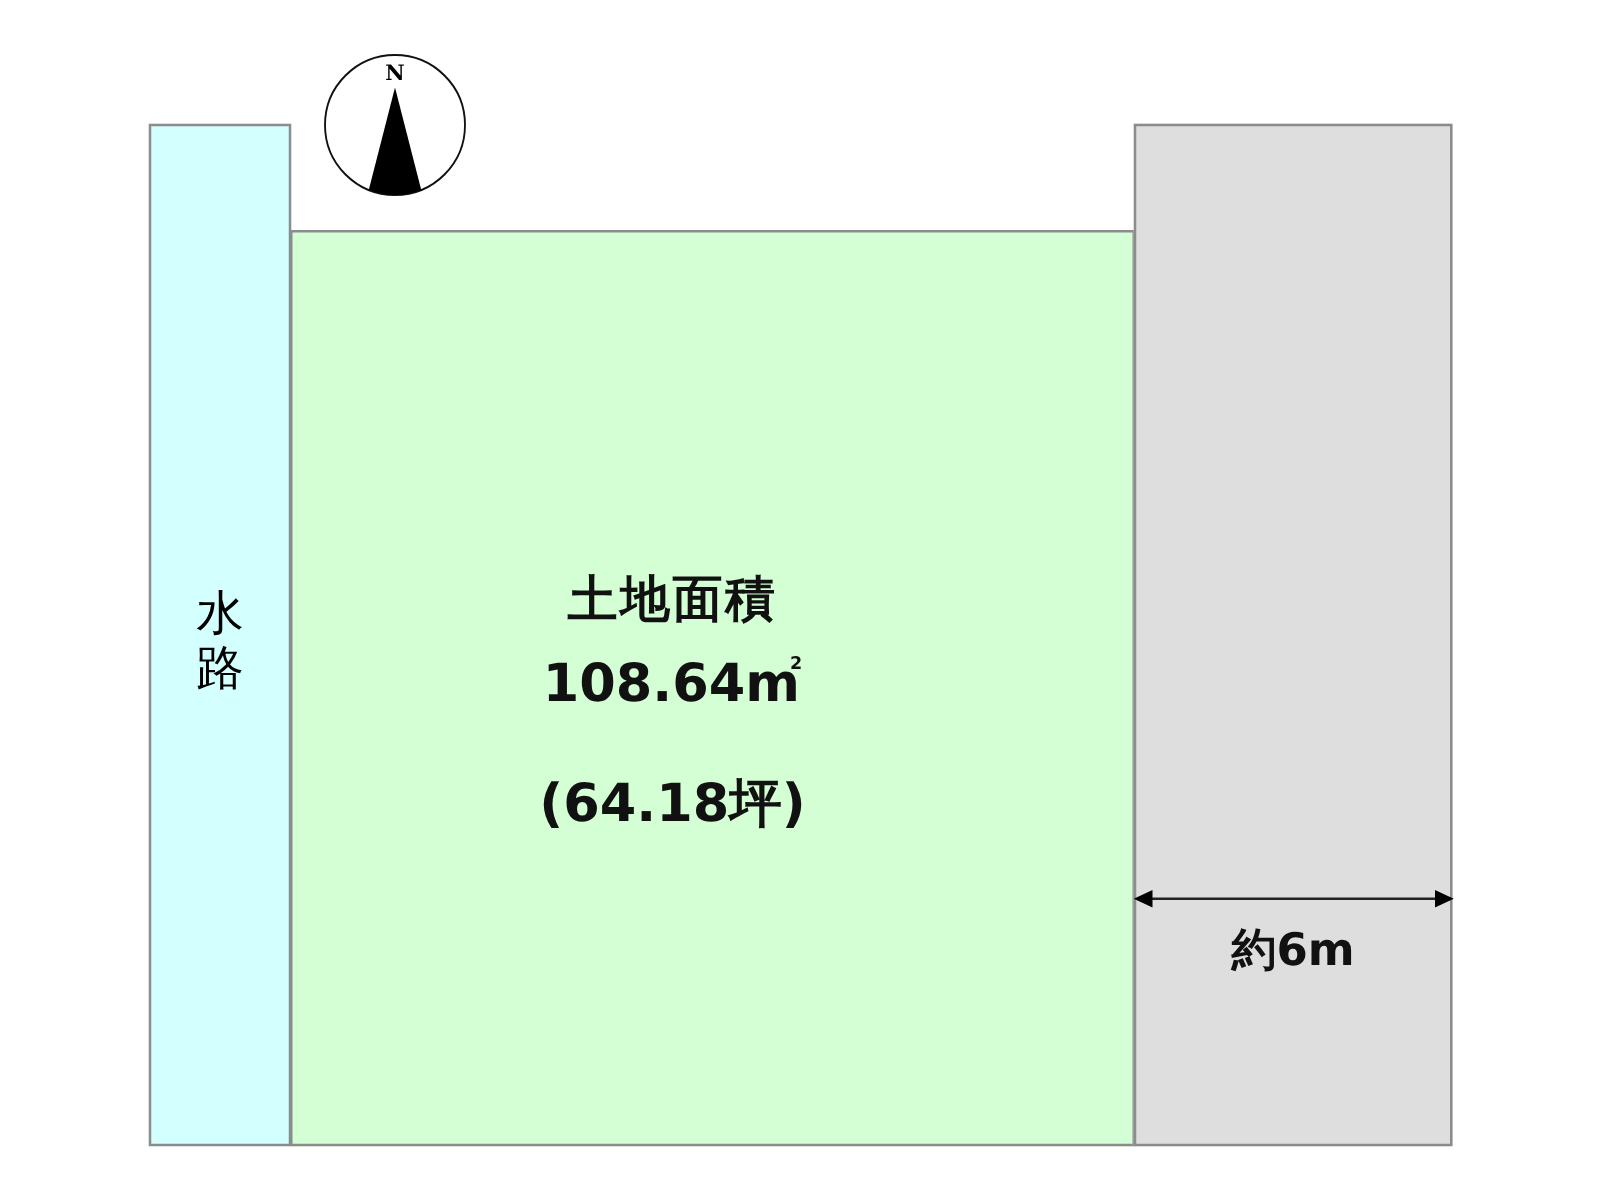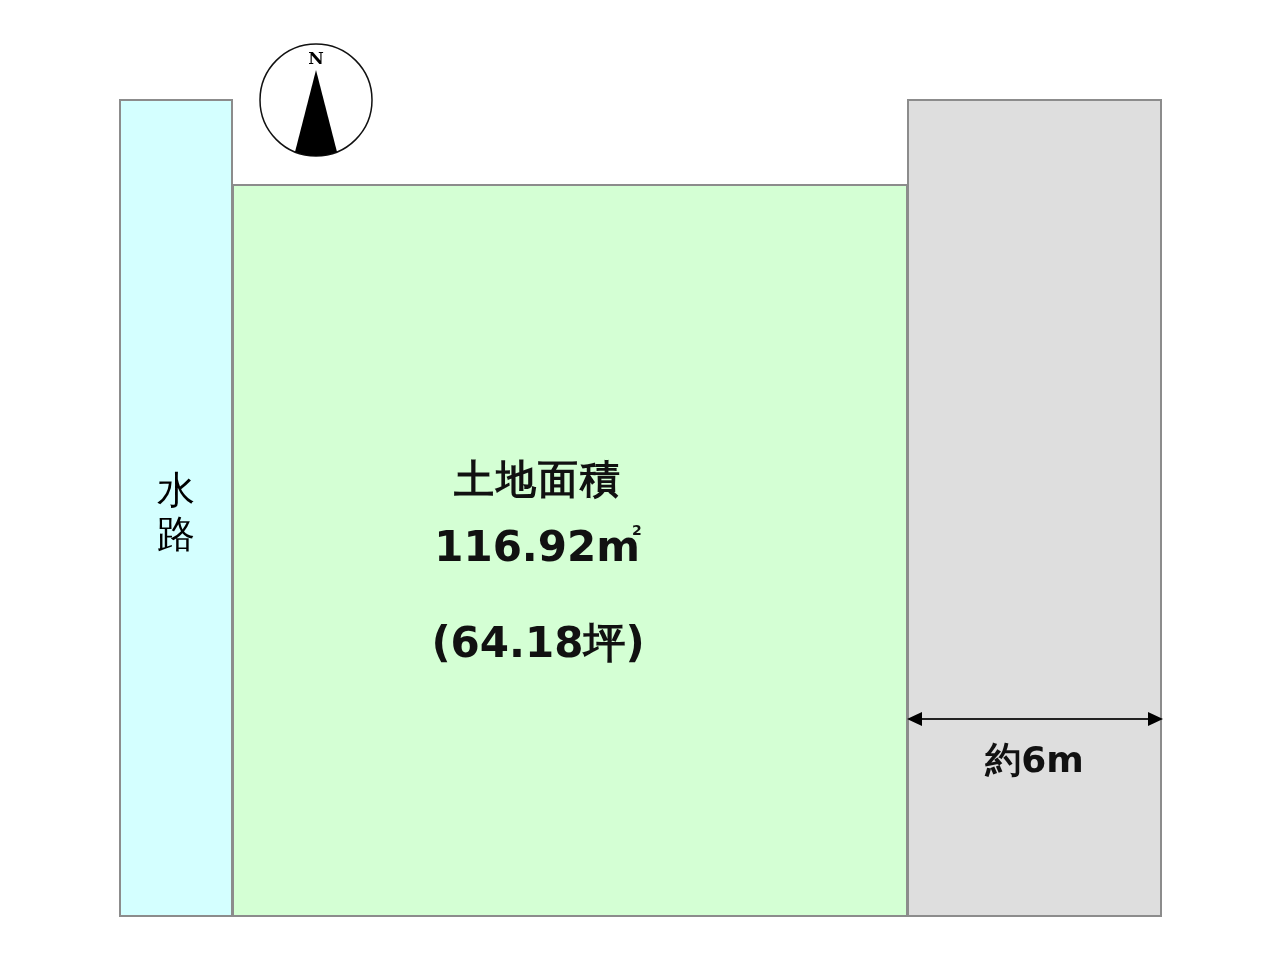--- a/index.html
+++ b/index.html
@@ -31,21 +31,21 @@
 <body>
 
 <div class="region" id="waterway"></div>
 <div class="waterway-label">
   <span>水</span>
   <span>路</span>
 </div>
 
 <div class="region" id="land"></div>
 <div class="land-text" id="land-title">土地面積</div>
-<div class="land-text" id="land-area"><span>116.92</span><span>m</span><span class="sup">2</span></div>
+<div class="land-text" id="land-area"><span>108.64</span><span>m</span><span class="sup">2</span></div>
 <div class="land-text" id="land-tsubo">(64.18坪)</div>
 
 <div class="region" id="road"></div>
 
 <svg id="dim-arrow" viewBox="0 0 260 22" width="260" height="22">
   <line x1="14" y1="11" x2="246" y2="11" stroke="#222" stroke-width="2"></line>
   <polygon points="2,11 17,4 17,18" fill="#000"></polygon>
   <polygon points="258,11 243,4 243,18" fill="#000"></polygon>
 </svg>
 <div id="dim-label">約6m</div>

